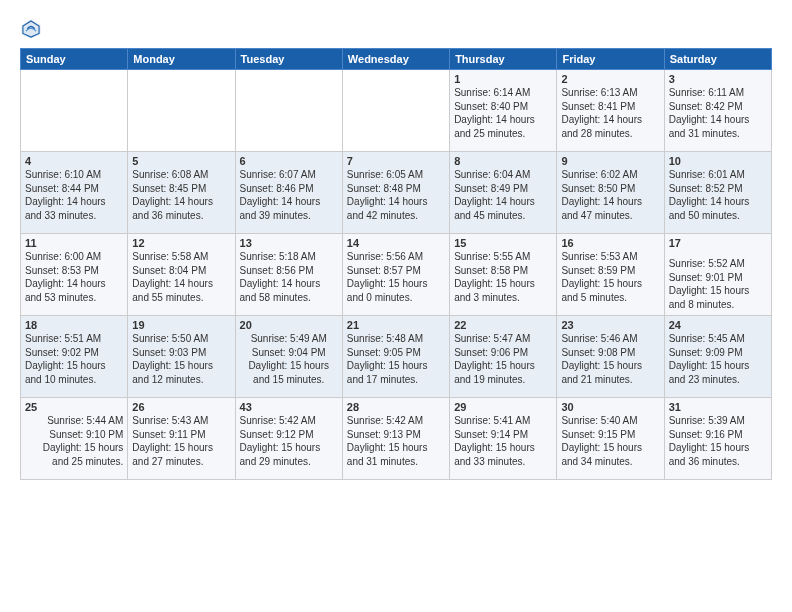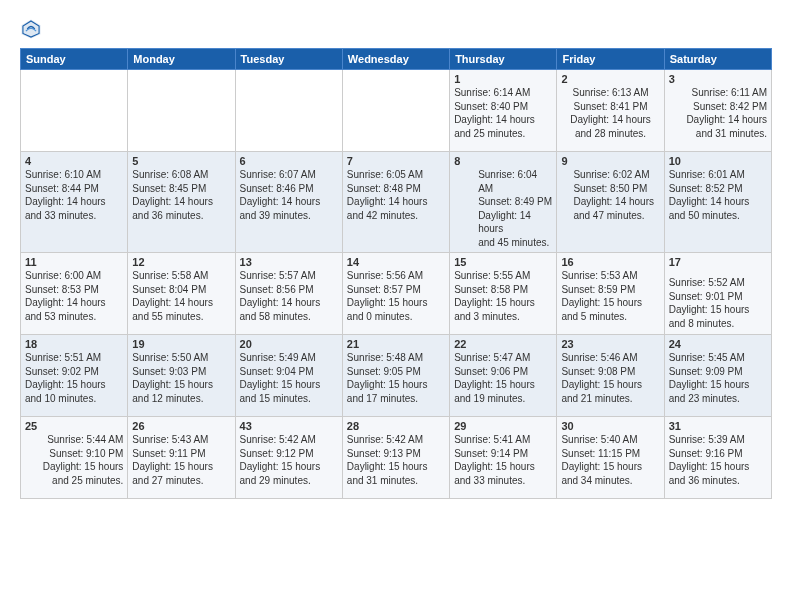--- a/index.html
+++ b/index.html
@@ -146,28 +146,28 @@
           <td class="empty-cell"></td>
           <td>
             <span class="day-number">1</span>
             <div class="day-info" style="white-space: pre-line;">Sunrise: 6:14 AM
 Sunset: 8:40 PM
 Daylight: 14 hours
 and 25 minutes.</div>
           </td>
           <td>
             <span class="day-number">2</span>
-            <div class="day-info" style="white-space: pre-line; text-align: center;">Sunrise: 6:13 AM
+            <div class="day-info" style="white-space: pre-line;">Sunrise: 6:13 AM
 Sunset: 8:41 PM
 Daylight: 14 hours
 and 28 minutes.</div>
           </td>
           <td>
             <span class="day-number">3</span>
-            <div class="day-info" style="white-space: pre-line; text-align: right;">Sunrise: 6:11 AM
+            <div class="day-info" style="white-space: pre-line;">Sunrise: 6:11 AM
 Sunset: 8:42 PM
 Daylight: 14 hours
 and 31 minutes.</div>
           </td>
         </tr>
         <tr>
           <td>
             <span class="day-number">4</span>
             <div class="day-info" style="white-space: pre-line;">Sunrise: 6:10 AM
 Sunset: 8:44 PM
@@ -190,28 +190,28 @@
           </td>
           <td>
             <span class="day-number">7</span>
             <div class="day-info" style="white-space: pre-line;">Sunrise: 6:05 AM
 Sunset: 8:48 PM
 Daylight: 14 hours
 and 42 minutes.</div>
           </td>
           <td>
             <span class="day-number">8</span>
-            <div class="day-info" style="white-space: pre-line; margin-left: 24px;">Sunrise: 6:04 AM
+            <div class="day-info" style="white-space: pre-line;">Sunrise: 6:04 AM
 Sunset: 8:49 PM
 Daylight: 14 hours
 and 45 minutes.</div>
           </td>
           <td>
             <span class="day-number">9</span>
-            <div class="day-info" style="white-space: pre-line; margin-left: 12px;">Sunrise: 6:02 AM
+            <div class="day-info" style="white-space: pre-line;">Sunrise: 6:02 AM
 Sunset: 8:50 PM
 Daylight: 14 hours
 and 47 minutes.</div>
           </td>
           <td>
             <span class="day-number">10</span>
             <div class="day-info" style="white-space: pre-line;">Sunrise: 6:01 AM
 Sunset: 8:52 PM
 Daylight: 14 hours
 and 50 minutes.</div>
@@ -227,21 +227,21 @@
           </td>
           <td>
             <span class="day-number">12</span>
             <div class="day-info" style="white-space: pre-line;">Sunrise: 5:58 AM
 Sunset: 8:04 PM
 Daylight: 14 hours
 and 55 minutes.</div>
           </td>
           <td>
             <span class="day-number">13</span>
-            <div class="day-info" style="white-space: pre-line;">Sunrise: 5:57 AM
+            <div class="day-info" style="white-space: pre-line;">Sunrise: 5:18 AM
 Sunset: 8:56 PM
 Daylight: 14 hours
 and 58 minutes.</div>
           </td>
           <td>
             <span class="day-number">14</span>
             <div class="day-info" style="white-space: pre-line;">Sunrise: 5:56 AM
 Sunset: 8:57 PM
 Daylight: 15 hours
 and 0 minutes.</div>
@@ -278,21 +278,21 @@
           </td>
           <td>
             <span class="day-number">19</span>
             <div class="day-info" style="white-space: pre-line;">Sunrise: 5:50 AM
 Sunset: 9:03 PM
 Daylight: 15 hours
 and 12 minutes.</div>
           </td>
           <td>
             <span class="day-number">20</span>
-            <div class="day-info" style="white-space: pre-line;">Sunrise: 5:49 AM
+            <div class="day-info" style="white-space: pre-line; text-align: center;">Sunrise: 5:49 AM
 Sunset: 9:04 PM
 Daylight: 15 hours
 and 15 minutes.</div>
           </td>
           <td>
             <span class="day-number">21</span>
             <div class="day-info" style="white-space: pre-line;">Sunrise: 5:48 AM
 Sunset: 9:05 PM
 Daylight: 15 hours
 and 17 minutes.</div>
@@ -351,21 +351,21 @@
           <td>
             <span class="day-number">29</span>
             <div class="day-info" style="white-space: pre-line;">Sunrise: 5:41 AM
 Sunset: 9:14 PM
 Daylight: 15 hours
 and 33 minutes.</div>
           </td>
           <td>
             <span class="day-number">30</span>
             <div class="day-info" style="white-space: pre-line;">Sunrise: 5:40 AM
-Sunset: 11:15 PM
+Sunset: 9:15 PM
 Daylight: 15 hours
 and 34 minutes.</div>
           </td>
           <td>
             <span class="day-number">31</span>
             <div class="day-info" style="white-space: pre-line;">Sunrise: 5:39 AM
 Sunset: 9:16 PM
 Daylight: 15 hours
 and 36 minutes.</div>
           </td>

